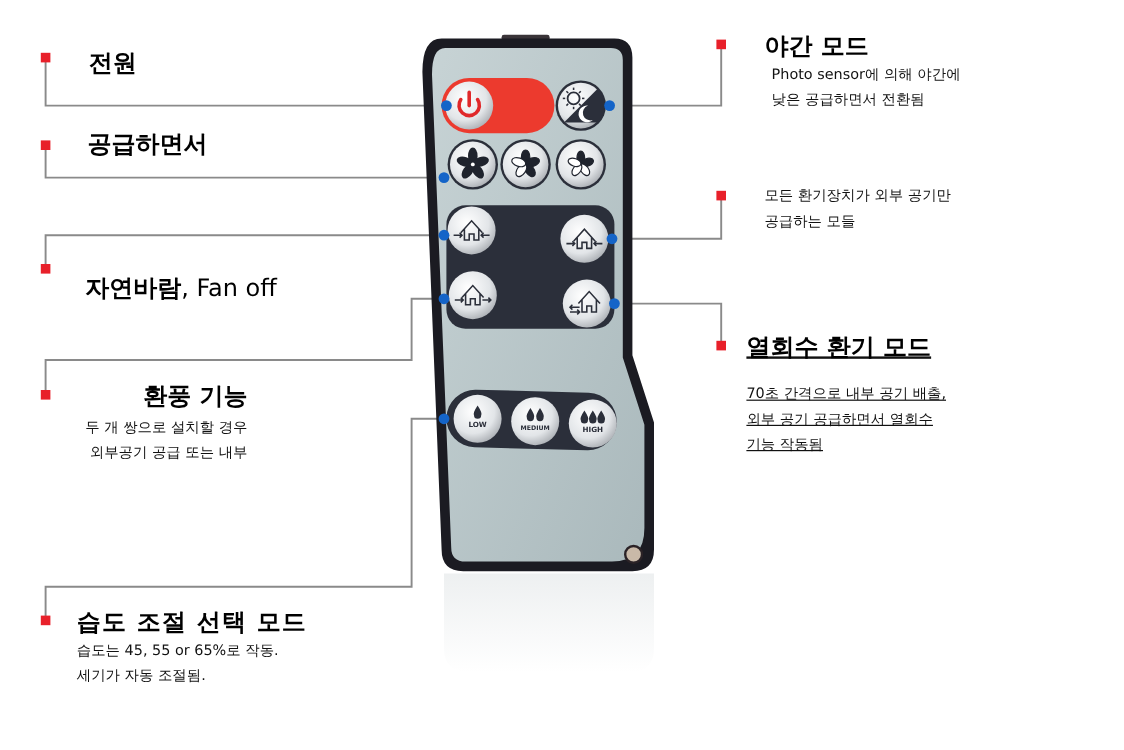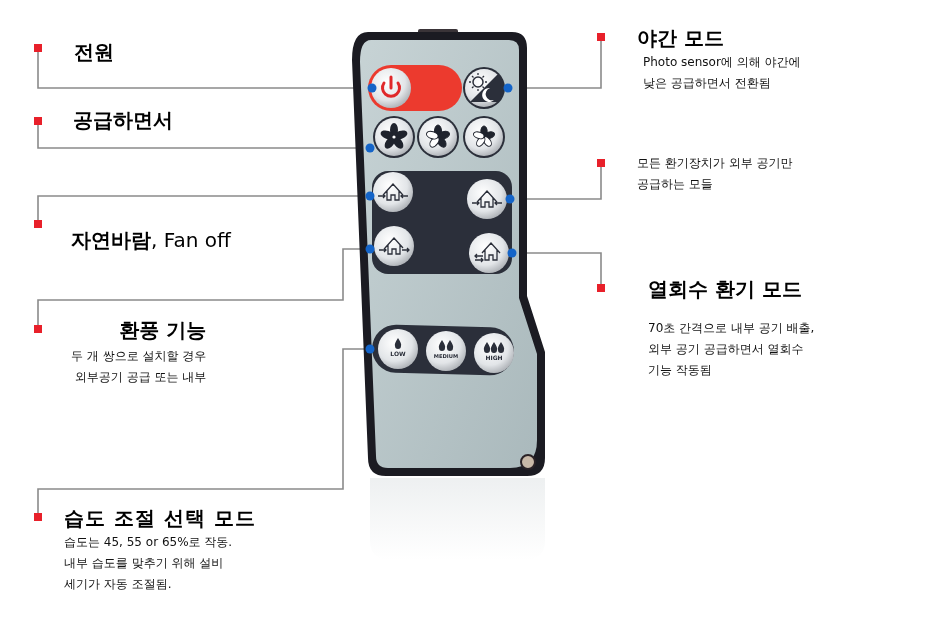--- a/index.html
+++ b/index.html
@@ -245,33 +245,32 @@
 
 <div class="label" style="left:71px;top:318px;text-align:right;">
   <div class="title">환풍 기능</div>
   <div class="desc" style="margin-top:4px;">두 개 쌍으로 설치할 경우</div>
   <div class="desc">외부공기 공급 또는 내부</div>
 </div>
 
 <div class="label" style="left:64px;top:506px;">
   <div class="title" style="letter-spacing:1px;text-align:center;">습도 조절 선택 모드</div>
   <div class="desc" style="margin-top:2px;">습도는 45, 55 or 65%로 작동.</div>
-  <div class="desc">내부 습도를 맞추기 위해 설비</div>
   <div class="desc">세기가 자동 조절됨.</div>
 </div>
 
 <div class="label" style="left:637px;top:26px;">
   <div class="title">야간 모드</div>
   <div class="desc" style="margin-top:2px;padding-left:6px;">Photo sensor에 의해 야간에</div>
   <div class="desc" style="padding-left:6px;">낮은 공급하면서 전환됨</div>
 </div>
 
 <div class="label" style="left:637px;top:152px;">
   <div class="desc" style="margin-top:1px;">모든 환기장치가 외부 공기만</div>
   <div class="desc">공급하는 모들</div>
 </div>
 
-<div class="label" style="left:648px;top:277px;">
+<div class="label" style="left:622px;top:277px;text-decoration:underline;">
   <div class="title">열회수 환기 모드</div>
   <div class="desc" style="margin-top:17px;">70초 간격으로 내부 공기 배출,</div>
   <div class="desc">외부 공기 공급하면서 열회수</div>
   <div class="desc">기능 작동됨</div>
 </div>
 
 </body></html>

